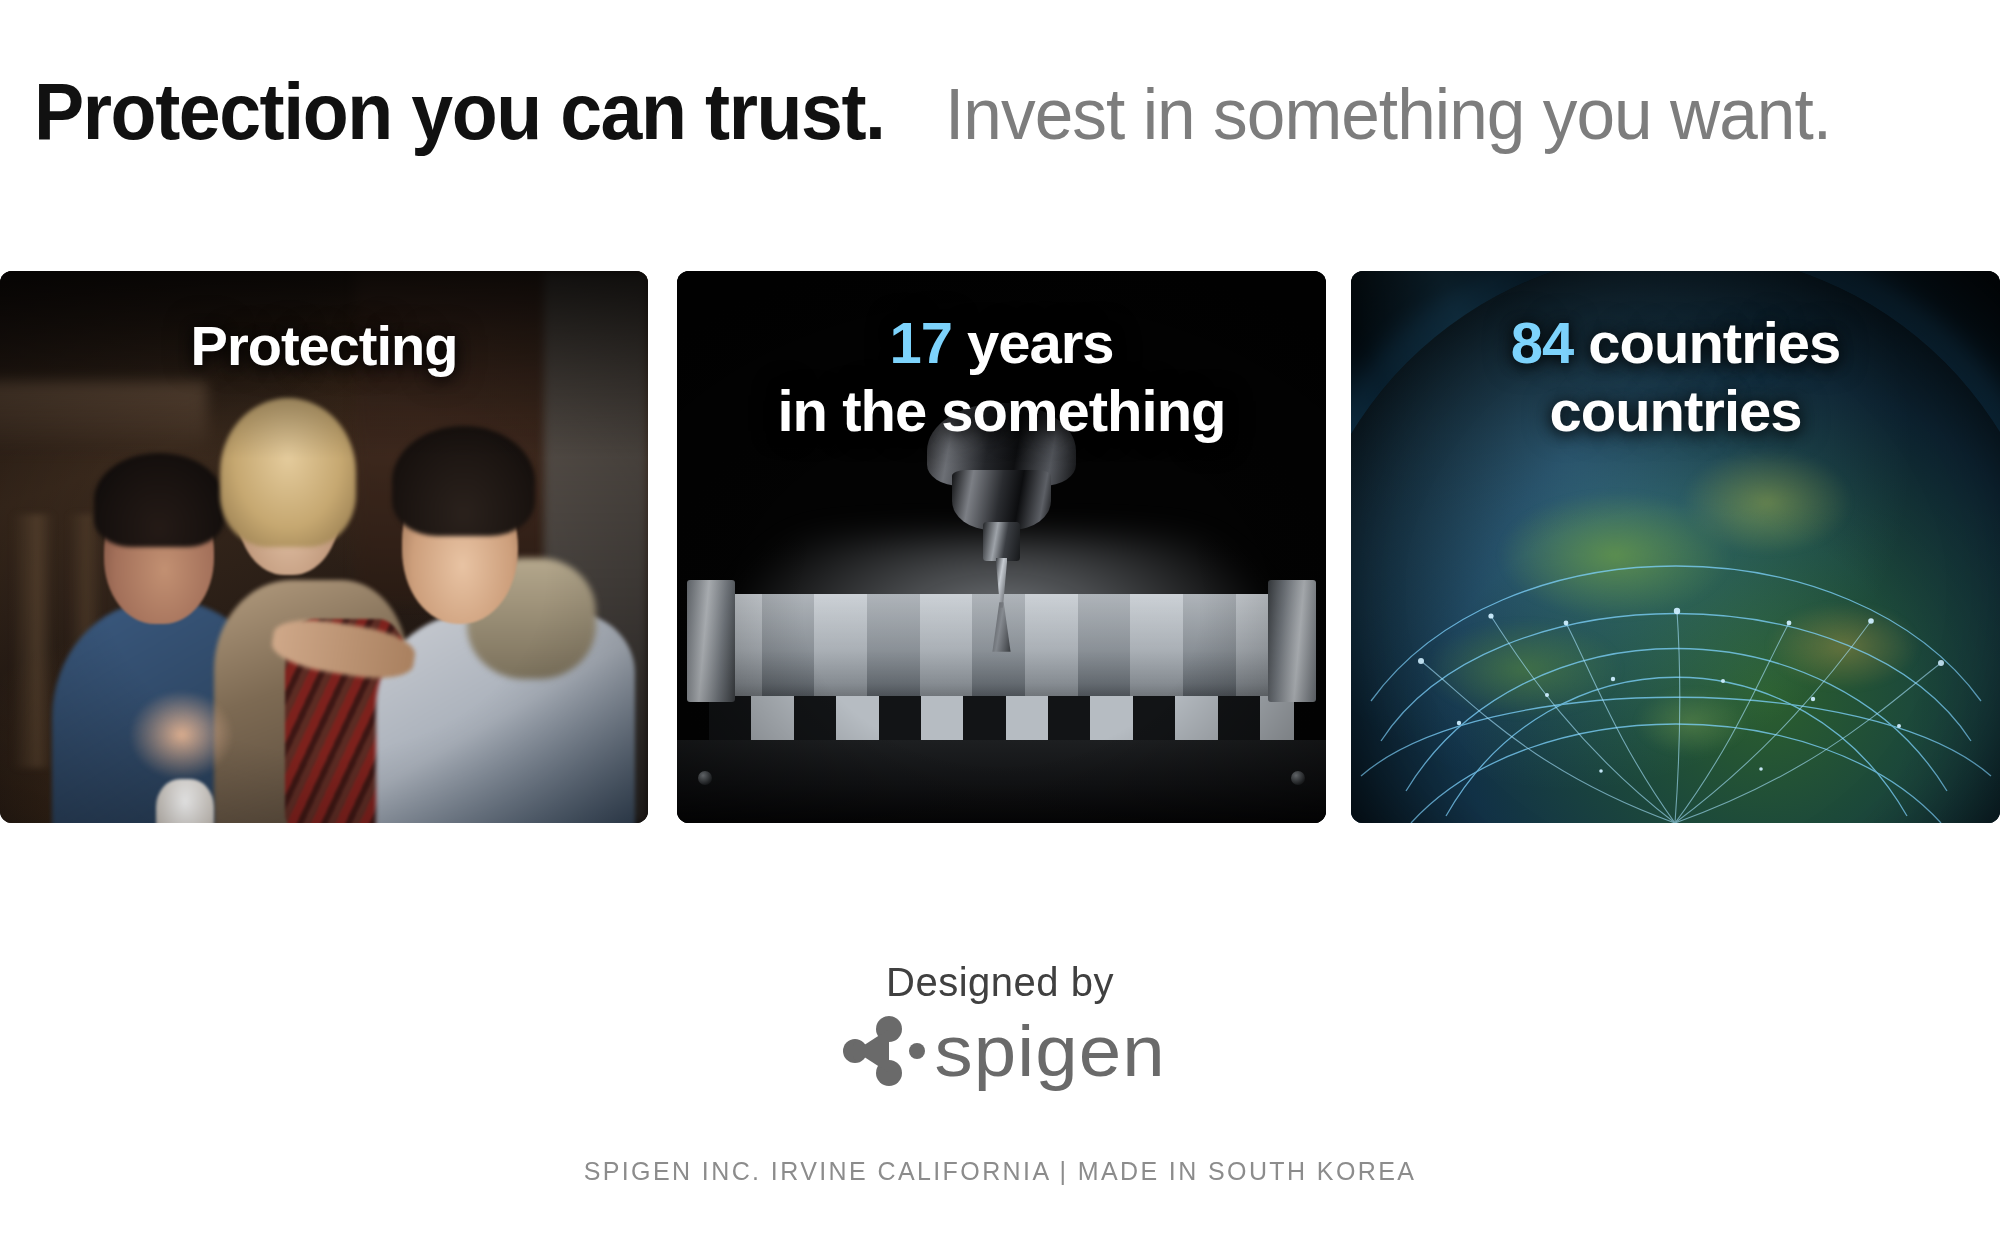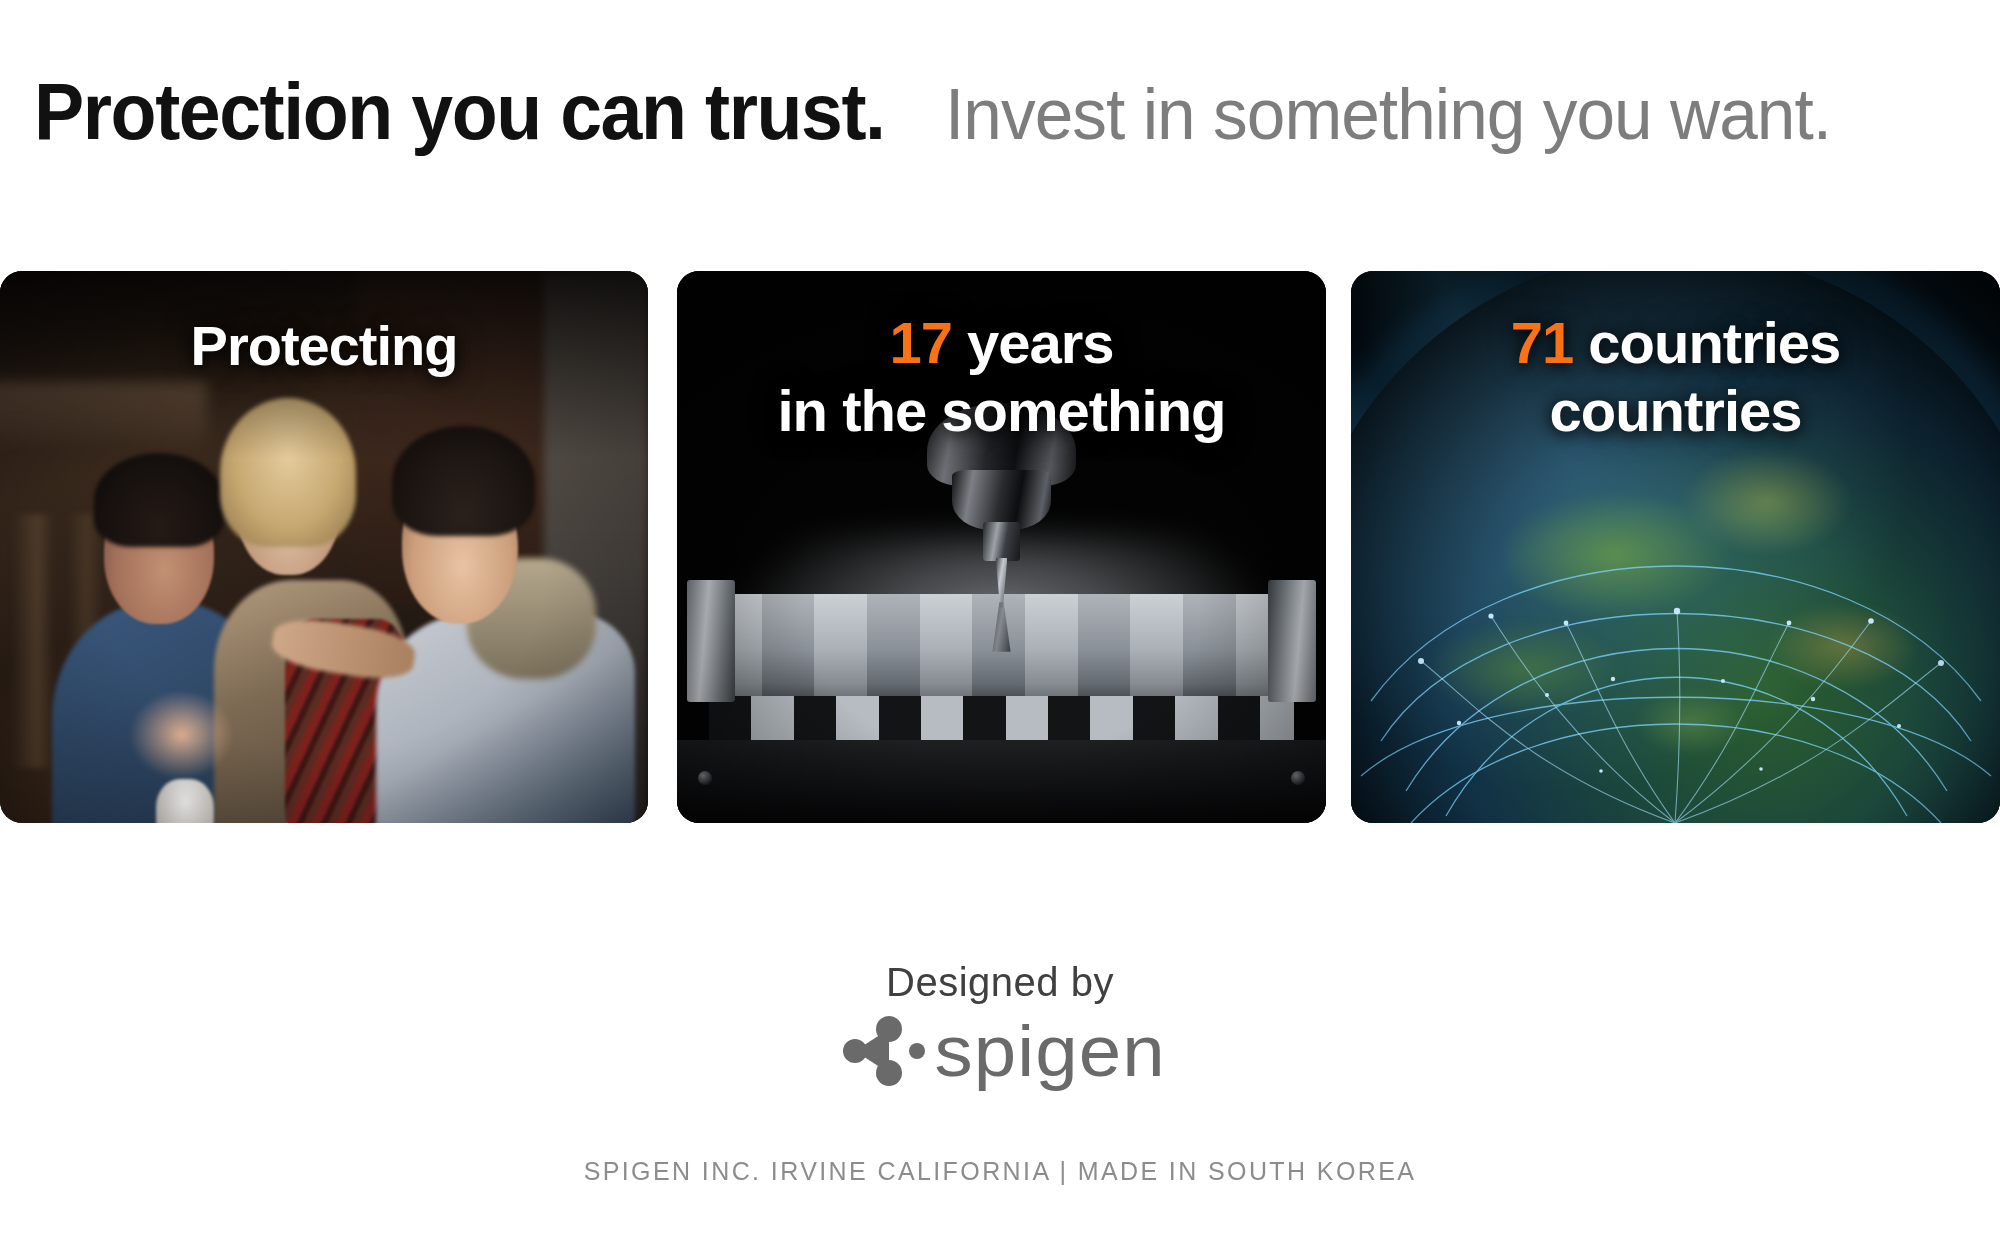--- a/index.html
+++ b/index.html
@@ -50,21 +50,21 @@
     position: absolute;
     left: 0px;
     top: 271px;
     width: 2000px;
     height: 552px;
   }
   .card {
     position: absolute;
     top: 0;
     height: 552px;
-    border-radius: 22px;
+    border-radius: 12px;
     overflow: hidden;
     background: #050505;
   }
   .card-1 { left: 0px;    width: 648px; }
   .card-2 { left: 677px;  width: 649px; }
   .card-3 { left: 1351px; width: 649px; }
 
   .card-caption {
     position: absolute;
     left: 0;
@@ -74,21 +74,21 @@
     z-index: 6;
     color: #ffffff;
     font-family: "Liberation Sans", sans-serif;
     font-weight: bold;
     font-size: 58px;
     line-height: 1.17;
     letter-spacing: -1px;
     text-shadow: 0 2px 14px rgba(0,0,0,0.85), 0 0 28px rgba(0,0,0,0.7);
   }
   .card-1 .card-caption { font-size: 56px; top: 42px; }
-  .accent { color: #f97316; }
+  .accent { color: #7dd3fc; }
 
   
   .art1 {
     position: absolute; inset: 0;
     background:
       radial-gradient(ellipse 60% 45% at 30% 95%, rgba(185,120,60,0.30), rgba(0,0,0,0) 70%),
       radial-gradient(ellipse 55% 60% at 82% 25%, rgba(120,70,40,0.45), rgba(0,0,0,0) 72%),
       linear-gradient(160deg, #2a1d16 0%, #3b2a1d 30%, #241a14 62%, #120c09 100%);
   }
   .wallpanel {
@@ -495,21 +495,21 @@
           <circle cx="372" cy="410" r="2"></circle>
           <circle cx="462" cy="428" r="2.2"></circle>
           <circle cx="548" cy="455" r="2"></circle>
           <circle cx="250" cy="500" r="1.8"></circle>
           <circle cx="410" cy="498" r="1.8"></circle>
         </g>
       </svg>
       <div class="card3-vignette"></div>
     </div>
     <div class="card-caption">
-      <div><span class="accent">71</span><span> countries</span></div>
+      <div><span class="accent">84</span><span> countries</span></div>
       <div>countries</div>
     </div>
   </div>
 </div>
 
 <div class="brand">
   <div class="designed-by">Designed by</div>
   <div class="logo-row">
     <svg width="84" height="74" viewBox="0 0 84 74">
       <g fill="#6a6a6a">

